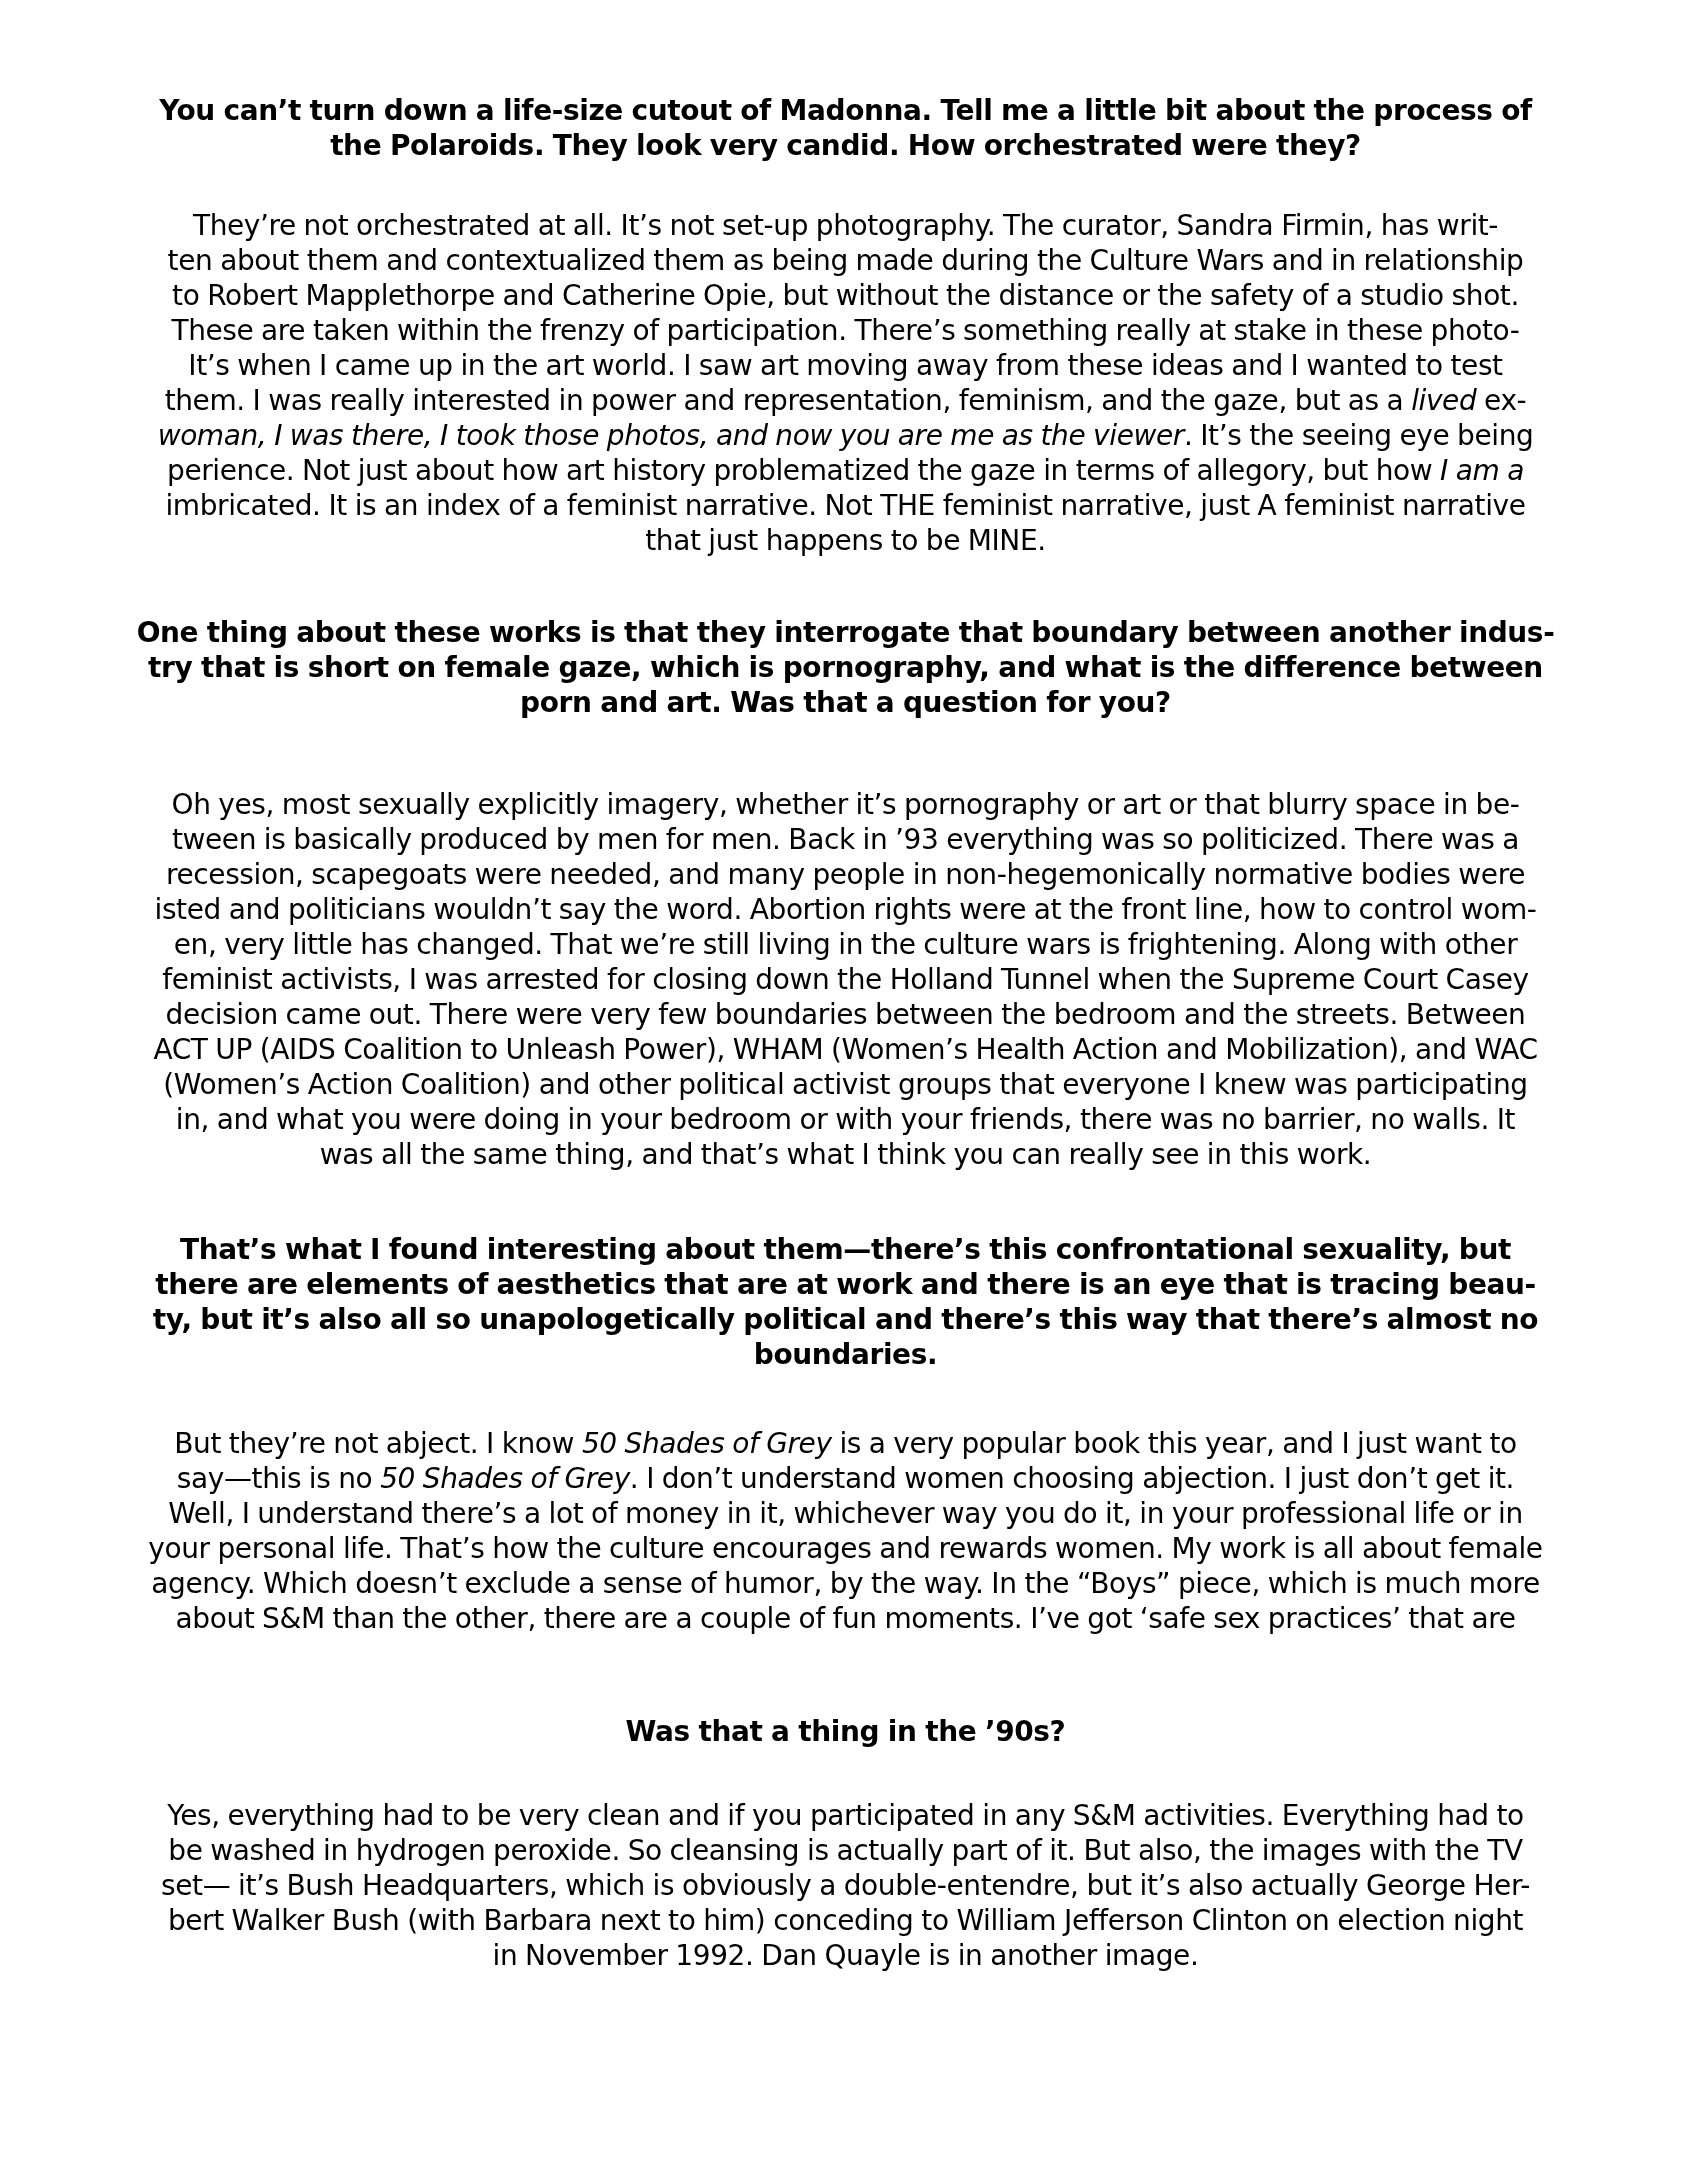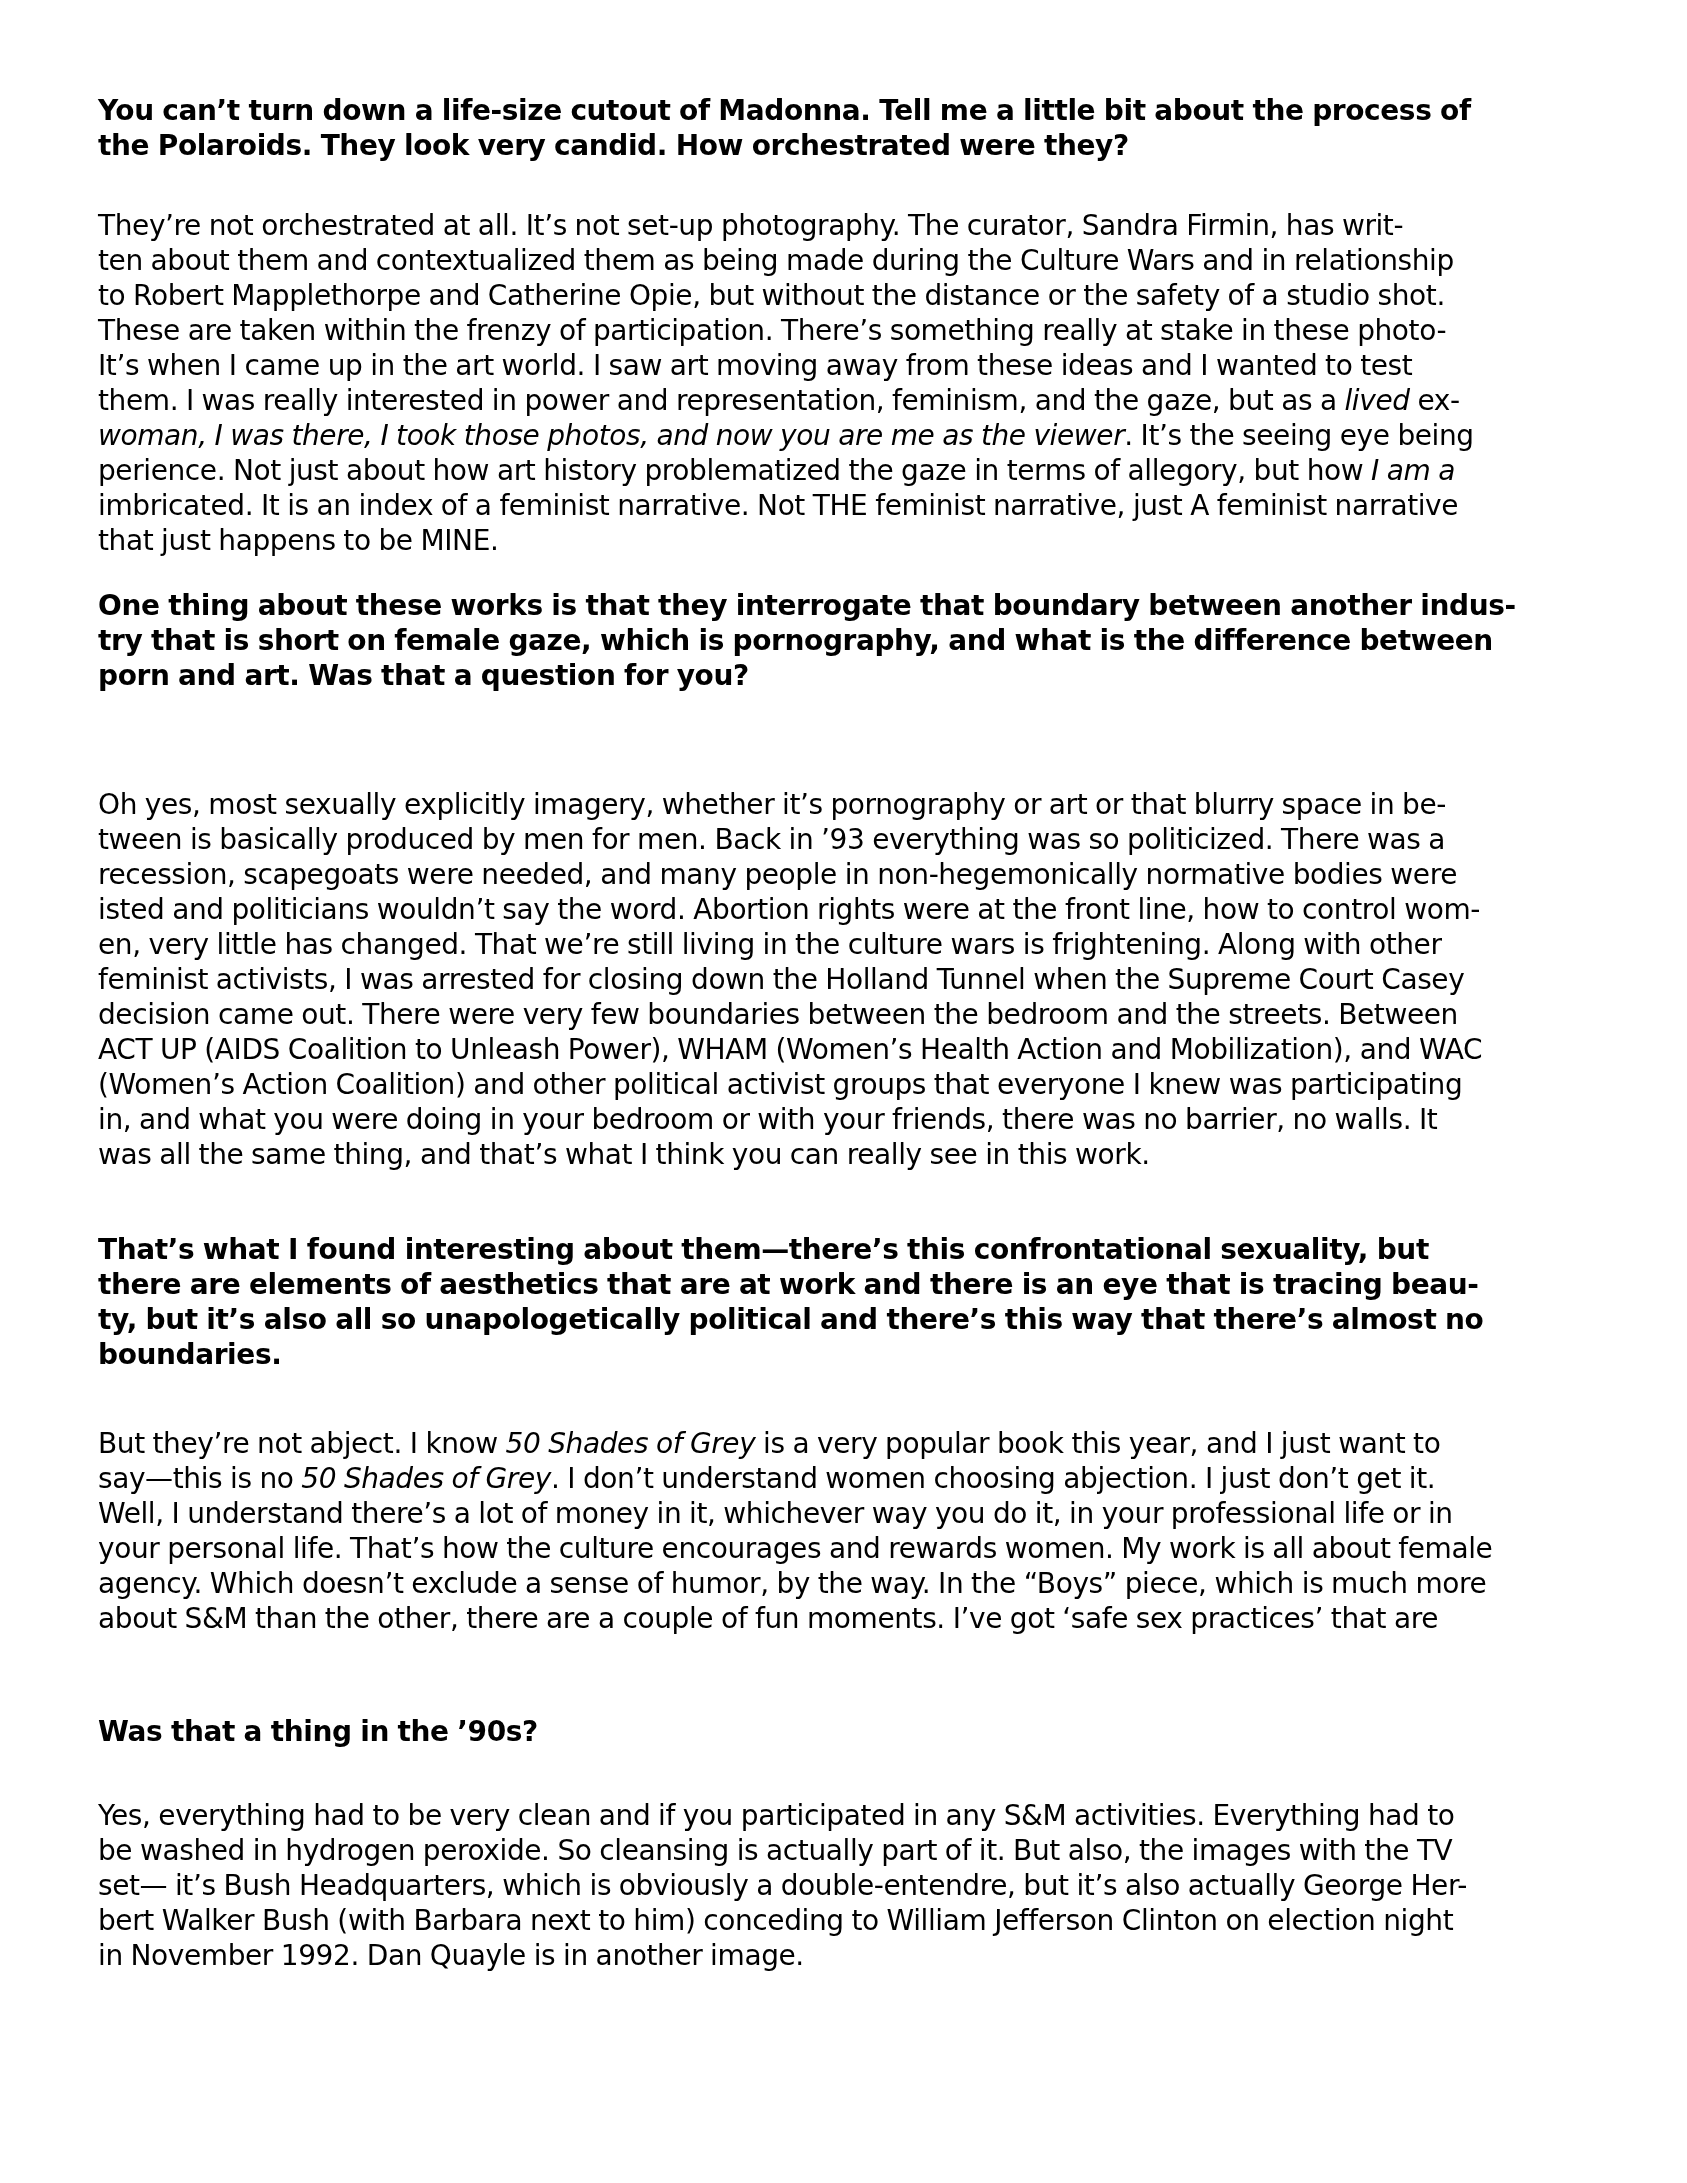--- a/index.html
+++ b/index.html
@@ -7,21 +7,21 @@
   .page {
     position: absolute; left: 98px; top: 0; width: 1495px;
     font-family: "DejaVu Sans", sans-serif;
     color: #000000;
     font-size: 28px;
     letter-spacing: -0.4px;
     word-spacing: -0.7px;
     line-height: 35px;
   }
   .block { position: absolute; left: 0; width: 1495px; }
-  .line { display: block; white-space: nowrap; height: 35px; }
+  .line { display: block; white-space: nowrap; height: 35px; text-align: center; }
   .q { font-weight: bold; }
   .a { font-weight: normal; margin-top: 18px; }
   .line span.it { font-style: italic; }
 </style>
 </head>
 <body>
 
 <div class="page">
 
   <div class="block q" style="top:93px">
@@ -35,21 +35,21 @@
       <span class="line"><span>to Robert Mapplethorpe and Catherine Opie, but without the distance or the safety of a studio shot.</span></span>
       <span class="line"><span>These are taken within the frenzy of participation. There’s something really at stake in these photo-</span></span>
       <span class="line"><span>It’s when I came up in the art world. I saw art moving away from these ideas and I wanted to test</span></span>
       <span class="line"><span>them. I was really interested in power and representation, feminism, and the gaze, but as a </span><span class="it">lived</span><span> ex-</span></span>
       <span class="line"><span></span><span class="it">woman, I was there, I took those photos, and now you are me as the viewer</span><span>. It’s the seeing eye being</span></span>
       <span class="line"><span>perience. Not just about how art history problematized the gaze in terms of allegory, but how </span><span class="it">I am a</span><span></span></span>
       <span class="line"><span>imbricated. It is an index of a feminist narrative. Not THE feminist narrative, just A feminist narrative</span></span>
       <span class="line"><span>that just happens to be MINE.</span></span>
     </div>
 
-  <div class="block q" style="top:588px">
+  <div class="block q" style="top:615px">
     <span class="line">One thing about these works is that they interrogate that boundary between another indus-</span>
     <span class="line">try that is short on female gaze, which is pornography, and what is the difference between</span>
     <span class="line">porn and art. Was that a question for you?</span>
   </div>
 
   <div class="block a" style="top:769px">
       <span class="line"><span>Oh yes, most sexually explicitly imagery, whether it’s pornography or art or that blurry space in be-</span></span>
       <span class="line"><span>tween is basically produced by men for men. Back in ’93 everything was so politicized. There was a</span></span>
       <span class="line"><span>recession, scapegoats were needed, and many people in non-hegemonically normative bodies were</span></span>
       <span class="line"><span>isted and politicians wouldn’t say the word. Abortion rights were at the front line, how to control wom-</span></span>

